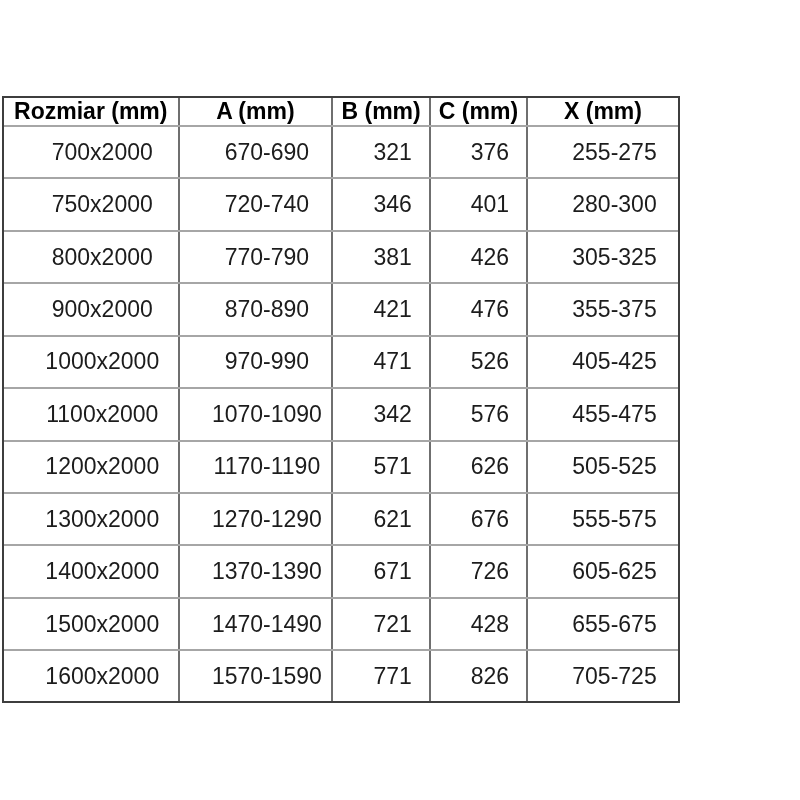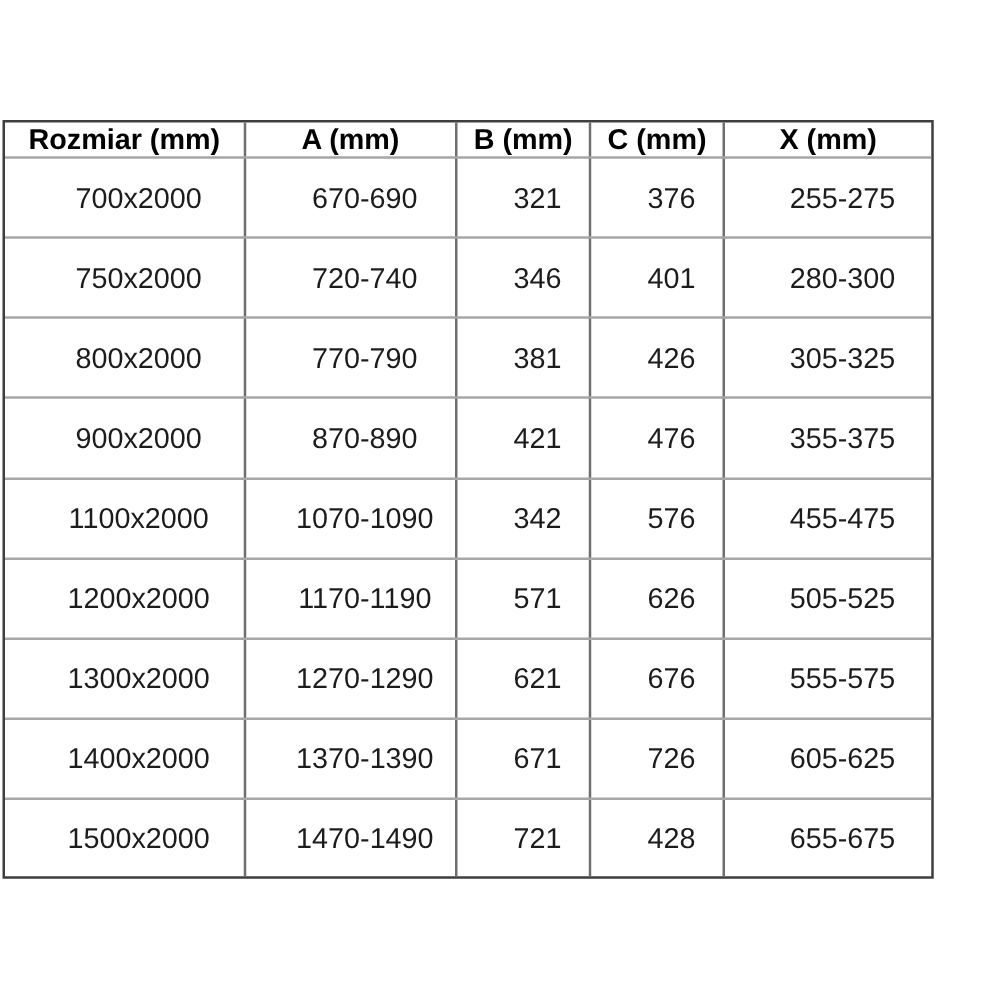--- a/index.html
+++ b/index.html
@@ -12,21 +12,21 @@
     width: 800px;
     height: 800px;
     background: #ffffff;
     font-family: "Liberation Sans", sans-serif;
     overflow: hidden;
   }
   .table-wrap {
     position: absolute;
     left: 2px;
     top: 96px;
-    width: 745px;
+    width: 678px;
     height: 607px;
     box-sizing: border-box;
     border: 2px solid #3e3e3e;
     background: #ffffff;
   }
   table.size-table {
     width: 100%;
     height: 100%;
     border-collapse: collapse;
     table-layout: fixed;
@@ -104,20 +104,27 @@
             <td>305-325</td>
           </tr>
           <tr>
             <td>900x2000</td>
             <td>870-890</td>
             <td>421</td>
             <td>476</td>
             <td>355-375</td>
           </tr>
           <tr>
+            <td>1000x2000</td>
+            <td>970-990</td>
+            <td>471</td>
+            <td>526</td>
+            <td>405-425</td>
+          </tr>
+          <tr>
             <td>1100x2000</td>
             <td>1070-1090</td>
             <td>342</td>
             <td>576</td>
             <td>455-475</td>
           </tr>
           <tr>
             <td>1200x2000</td>
             <td>1170-1190</td>
             <td>571</td>
@@ -138,16 +145,23 @@
             <td>726</td>
             <td>605-625</td>
           </tr>
           <tr>
             <td>1500x2000</td>
             <td>1470-1490</td>
             <td>721</td>
             <td>428</td>
             <td>655-675</td>
           </tr>
+          <tr>
+            <td>1600x2000</td>
+            <td>1570-1590</td>
+            <td>771</td>
+            <td>826</td>
+            <td>705-725</td>
+          </tr>
         </tbody>
     </table>
   </div>
 </div>
 
 </body></html>

